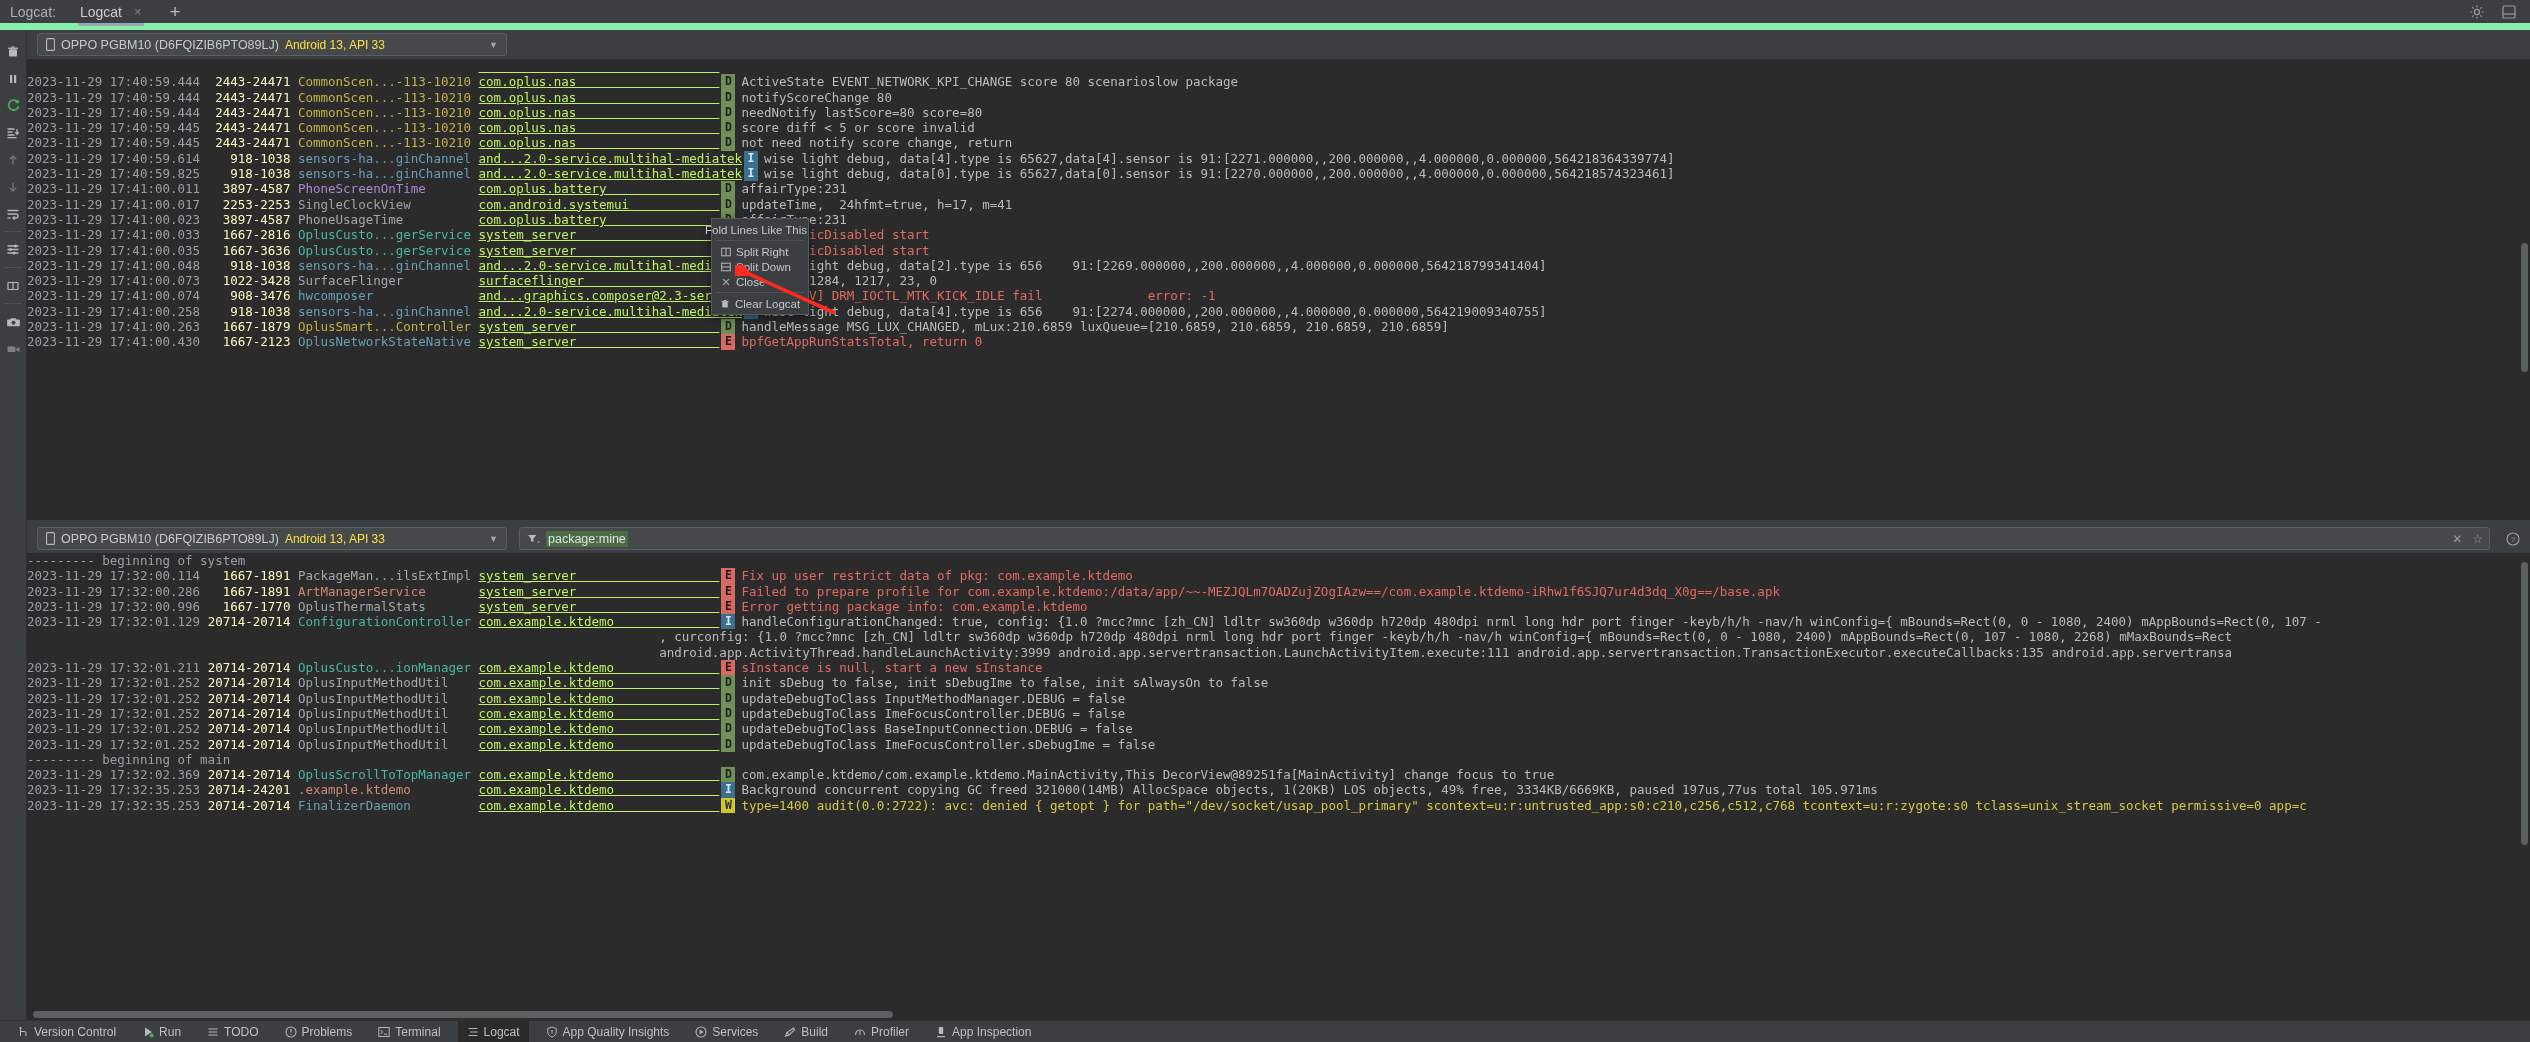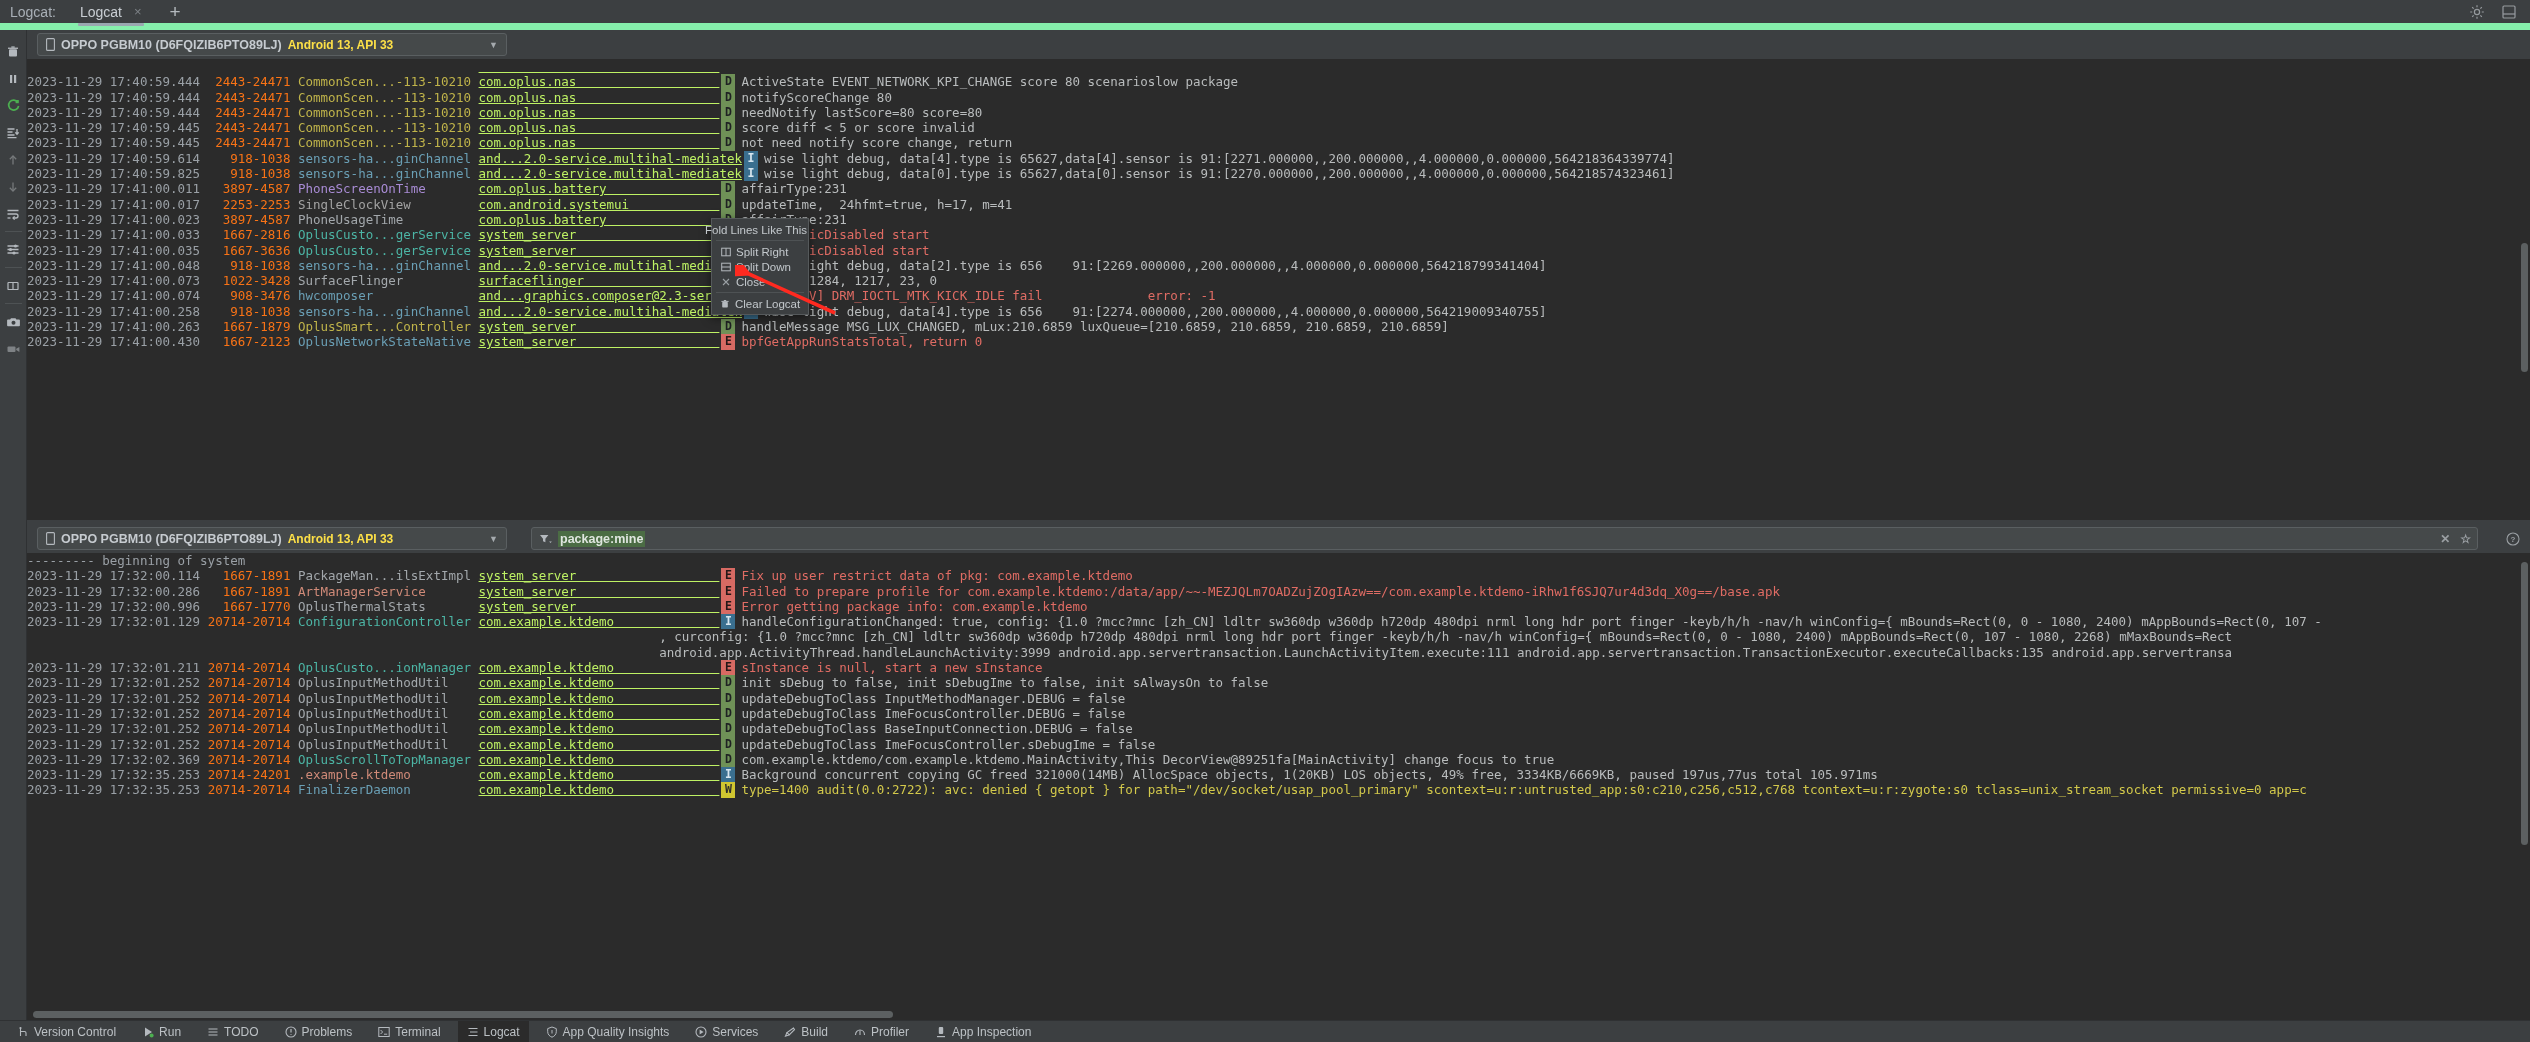--- a/index.html
+++ b/index.html
@@ -30,41 +30,41 @@
           flex-direction:column; align-items:center; padding-top:8px; gap:0; }
   .rail .ri { width:27px; height:27px; display:flex; align-items:center; justify-content:center; }
   .rail .sep { width:17px; height:1px; background:#4e5254; margin:4px 0; }
 
   
   .panels { flex:1; display:flex; flex-direction:column; min-width:0; background:#3c3f41; }
   .panel { display:flex; flex-direction:column; min-height:0; position:relative; }
   .panel.top { height:490px; }
   .panel.bottom { flex:1; }
 
-  .toolbar { height:29px; display:flex; align-items:center; gap:24px; padding:2px 6px 2px 10px; background:#3c3f41;font-weight:bold;}
+  .toolbar { height:29px; display:flex; align-items:center; gap:12px; padding:2px 6px 2px 10px; background:#3c3f41;}
   .dev-combo { width:470px; height:23px; background:#45494a; border:1px solid #5a5f61; border-radius:3px;
                display:flex; align-items:center; padding:0 4px 0 8px; gap:6px; }
   .dev-combo .devname { font-size:12.5px; color:#c6cbd0; white-space:nowrap; }
   .dev-combo .devapi { font-size:12px; color:#fde047; white-space:nowrap; }
   .dev-combo .caret { margin-left:auto; color:#a5aaae; font-size:9px; padding-right:4px;}
   .filter-box { flex:1; height:23px; background:#45494a; border:1px solid #5a5f61; border-radius:3px;
                 display:flex; align-items:center; padding:0 6px 0 7px; gap:6px; min-width:0; }
   .filter-box .ph { color:#7e8387; font-size:12.5px; }
   .filter-box .chip { background:#4b6c44; color:#dfe6df; font-size:12.5px; padding:1px 2px; font-family:"Liberation Sans",sans-serif;}
   .filter-right { display:flex; align-items:center; gap:10px; margin-left:auto; padding-left:8px;}
   .filter-right span { color:#9a9fa3; font-size:12px; }
 
   
   .logarea { flex:1; background:#2b2b2b; overflow:hidden; position:relative;
              font-family:"DejaVu Sans Mono", monospace; font-size:12.5px; }
   .loglines { position:absolute; inset:0; }
   .ln { height:15.3px; line-height:15.3px; white-space:pre; display:flex; align-items:center; }
   .ln .meta { white-space:pre; }
   .ts   { color:#9aa0a6; }
-  .pid  { color:#f97316; }
+  .pid  { color:#fef9c3; }
   .tagc { }
   .pkg  { color:#bef264;text-decoration:underline; }
   .lvl  { width:14px; min-width:14px; display:inline-flex; align-items:center; justify-content:center;
           height:15.3px; margin:0 6px 0 2px; font-weight:bold; font-size:11.5px; color:#1f2123; }
   .lvl.D { background:#6f9157; color:#1f2123; }
   .lvl.E { background:#d76a63; color:#241717; }
   .lvl.I { background:#3a6f8f; color:#d7e6ef; }
   .lvl.W { color:#2b2b2b; background:#cfc530; }
   .msg  { color:#b9bcbd; }
   .msg.e { color:#e06c64; }
@@ -317,20 +317,21 @@
               <div class="ln"><span class="ts meta">2023-11-29 17:32:00.996 </span><span class="pid meta">  1667-1770 </span><span class="tagc meta" style="color: rgb(163, 168, 172);">OplusThermalStats       </span><span class="pkg meta">system_server                   </span><span class="lvl E">E</span><span class="msg e">Error getting package info: com.example.ktdemo</span></div>
               <div class="ln"><span class="ts meta">2023-11-29 17:32:01.129 </span><span class="pid meta">20714-20714 </span><span class="tagc meta" style="color: rgb(76, 181, 165);">ConfigurationController </span><span class="pkg meta">com.example.ktdemo              </span><span class="lvl I">I</span><span class="msg ">handleConfigurationChanged: true, config: {1.0 ?mcc?mnc [zh_CN] ldltr sw360dp w360dp h720dp 480dpi nrml long hdr port finger -keyb/h/h -nav/h winConfig={ mBounds=Rect(0, 0 - 1080, 2400) mAppBounds=Rect(0, 107 -</span></div>
               <div class="ln"><span class="meta">                                                                                    </span><span class="msg ">, curconfig: {1.0 ?mcc?mnc [zh_CN] ldltr sw360dp w360dp h720dp 480dpi nrml long hdr port finger -keyb/h/h -nav/h winConfig={ mBounds=Rect(0, 0 - 1080, 2400) mAppBounds=Rect(0, 107 - 1080, 2268) mMaxBounds=Rect</span></div>
               <div class="ln"><span class="meta">                                                                                    </span><span class="msg ">android.app.ActivityThread.handleLaunchActivity:3999 android.app.servertransaction.LaunchActivityItem.execute:111 android.app.servertransaction.TransactionExecutor.executeCallbacks:135 android.app.servertransa</span></div>
               <div class="ln"><span class="ts meta">2023-11-29 17:32:01.211 </span><span class="pid meta">20714-20714 </span><span class="tagc meta" style="color: rgb(76, 181, 165);">OplusCusto...ionManager </span><span class="pkg meta">com.example.ktdemo              </span><span class="lvl E">E</span><span class="msg e">sInstance is null, start a new sInstance</span></div>
               <div class="ln"><span class="ts meta">2023-11-29 17:32:01.252 </span><span class="pid meta">20714-20714 </span><span class="tagc meta" style="color: rgb(163, 168, 172);">OplusInputMethodUtil    </span><span class="pkg meta">com.example.ktdemo              </span><span class="lvl D">D</span><span class="msg ">init sDebug to false, init sDebugIme to false, init sAlwaysOn to false</span></div>
               <div class="ln"><span class="ts meta">2023-11-29 17:32:01.252 </span><span class="pid meta">20714-20714 </span><span class="tagc meta" style="color: rgb(163, 168, 172);">OplusInputMethodUtil    </span><span class="pkg meta">com.example.ktdemo              </span><span class="lvl D">D</span><span class="msg ">updateDebugToClass InputMethodManager.DEBUG = false</span></div>
               <div class="ln"><span class="ts meta">2023-11-29 17:32:01.252 </span><span class="pid meta">20714-20714 </span><span class="tagc meta" style="color: rgb(163, 168, 172);">OplusInputMethodUtil    </span><span class="pkg meta">com.example.ktdemo              </span><span class="lvl D">D</span><span class="msg ">updateDebugToClass ImeFocusController.DEBUG = false</span></div>
               <div class="ln"><span class="ts meta">2023-11-29 17:32:01.252 </span><span class="pid meta">20714-20714 </span><span class="tagc meta" style="color: rgb(163, 168, 172);">OplusInputMethodUtil    </span><span class="pkg meta">com.example.ktdemo              </span><span class="lvl D">D</span><span class="msg ">updateDebugToClass BaseInputConnection.DEBUG = false</span></div>
               <div class="ln"><span class="ts meta">2023-11-29 17:32:01.252 </span><span class="pid meta">20714-20714 </span><span class="tagc meta" style="color: rgb(163, 168, 172);">OplusInputMethodUtil    </span><span class="pkg meta">com.example.ktdemo              </span><span class="lvl D">D</span><span class="msg ">updateDebugToClass ImeFocusController.sDebugIme = false</span></div>
+              <div class="ln"><span class="beginning">--------- beginning of main</span></div>
               <div class="ln"><span class="ts meta">2023-11-29 17:32:02.369 </span><span class="pid meta">20714-20714 </span><span class="tagc meta" style="color: rgb(76, 181, 165);">OplusScrollToTopManager </span><span class="pkg meta">com.example.ktdemo              </span><span class="lvl D">D</span><span class="msg ">com.example.ktdemo/com.example.ktdemo.MainActivity,This DecorView@89251fa[MainActivity] change focus to true</span></div>
               <div class="ln"><span class="ts meta">2023-11-29 17:32:35.253 </span><span class="pid meta">20714-24201 </span><span class="tagc meta" style="color: rgb(208, 138, 120);">.example.ktdemo         </span><span class="pkg meta">com.example.ktdemo              </span><span class="lvl I">I</span><span class="msg ">Background concurrent copying GC freed 321000(14MB) AllocSpace objects, 1(20KB) LOS objects, 49% free, 3334KB/6669KB, paused 197us,77us total 105.971ms</span></div>
               <div class="ln"><span class="ts meta">2023-11-29 17:32:35.253 </span><span class="pid meta">20714-20714 </span><span class="tagc meta" style="color: rgb(106, 159, 181);">FinalizerDaemon         </span><span class="pkg meta">com.example.ktdemo              </span><span class="lvl W">W</span><span class="msg w">type=1400 audit(0.0:2722): avc: denied { getopt } for path="/dev/socket/usap_pool_primary" scontext=u:r:untrusted_app:s0:c210,c256,c512,c768 tcontext=u:r:zygote:s0 tclass=unix_stream_socket permissive=0 app=c</span></div>
             </div>
           <div class="vscroll">
             <div class="thumb" style="top:2%;height:62%"></div>
           </div>
         </div>
         <div class="hscroll">
           <div class="thumb" style="width:860px"></div>

